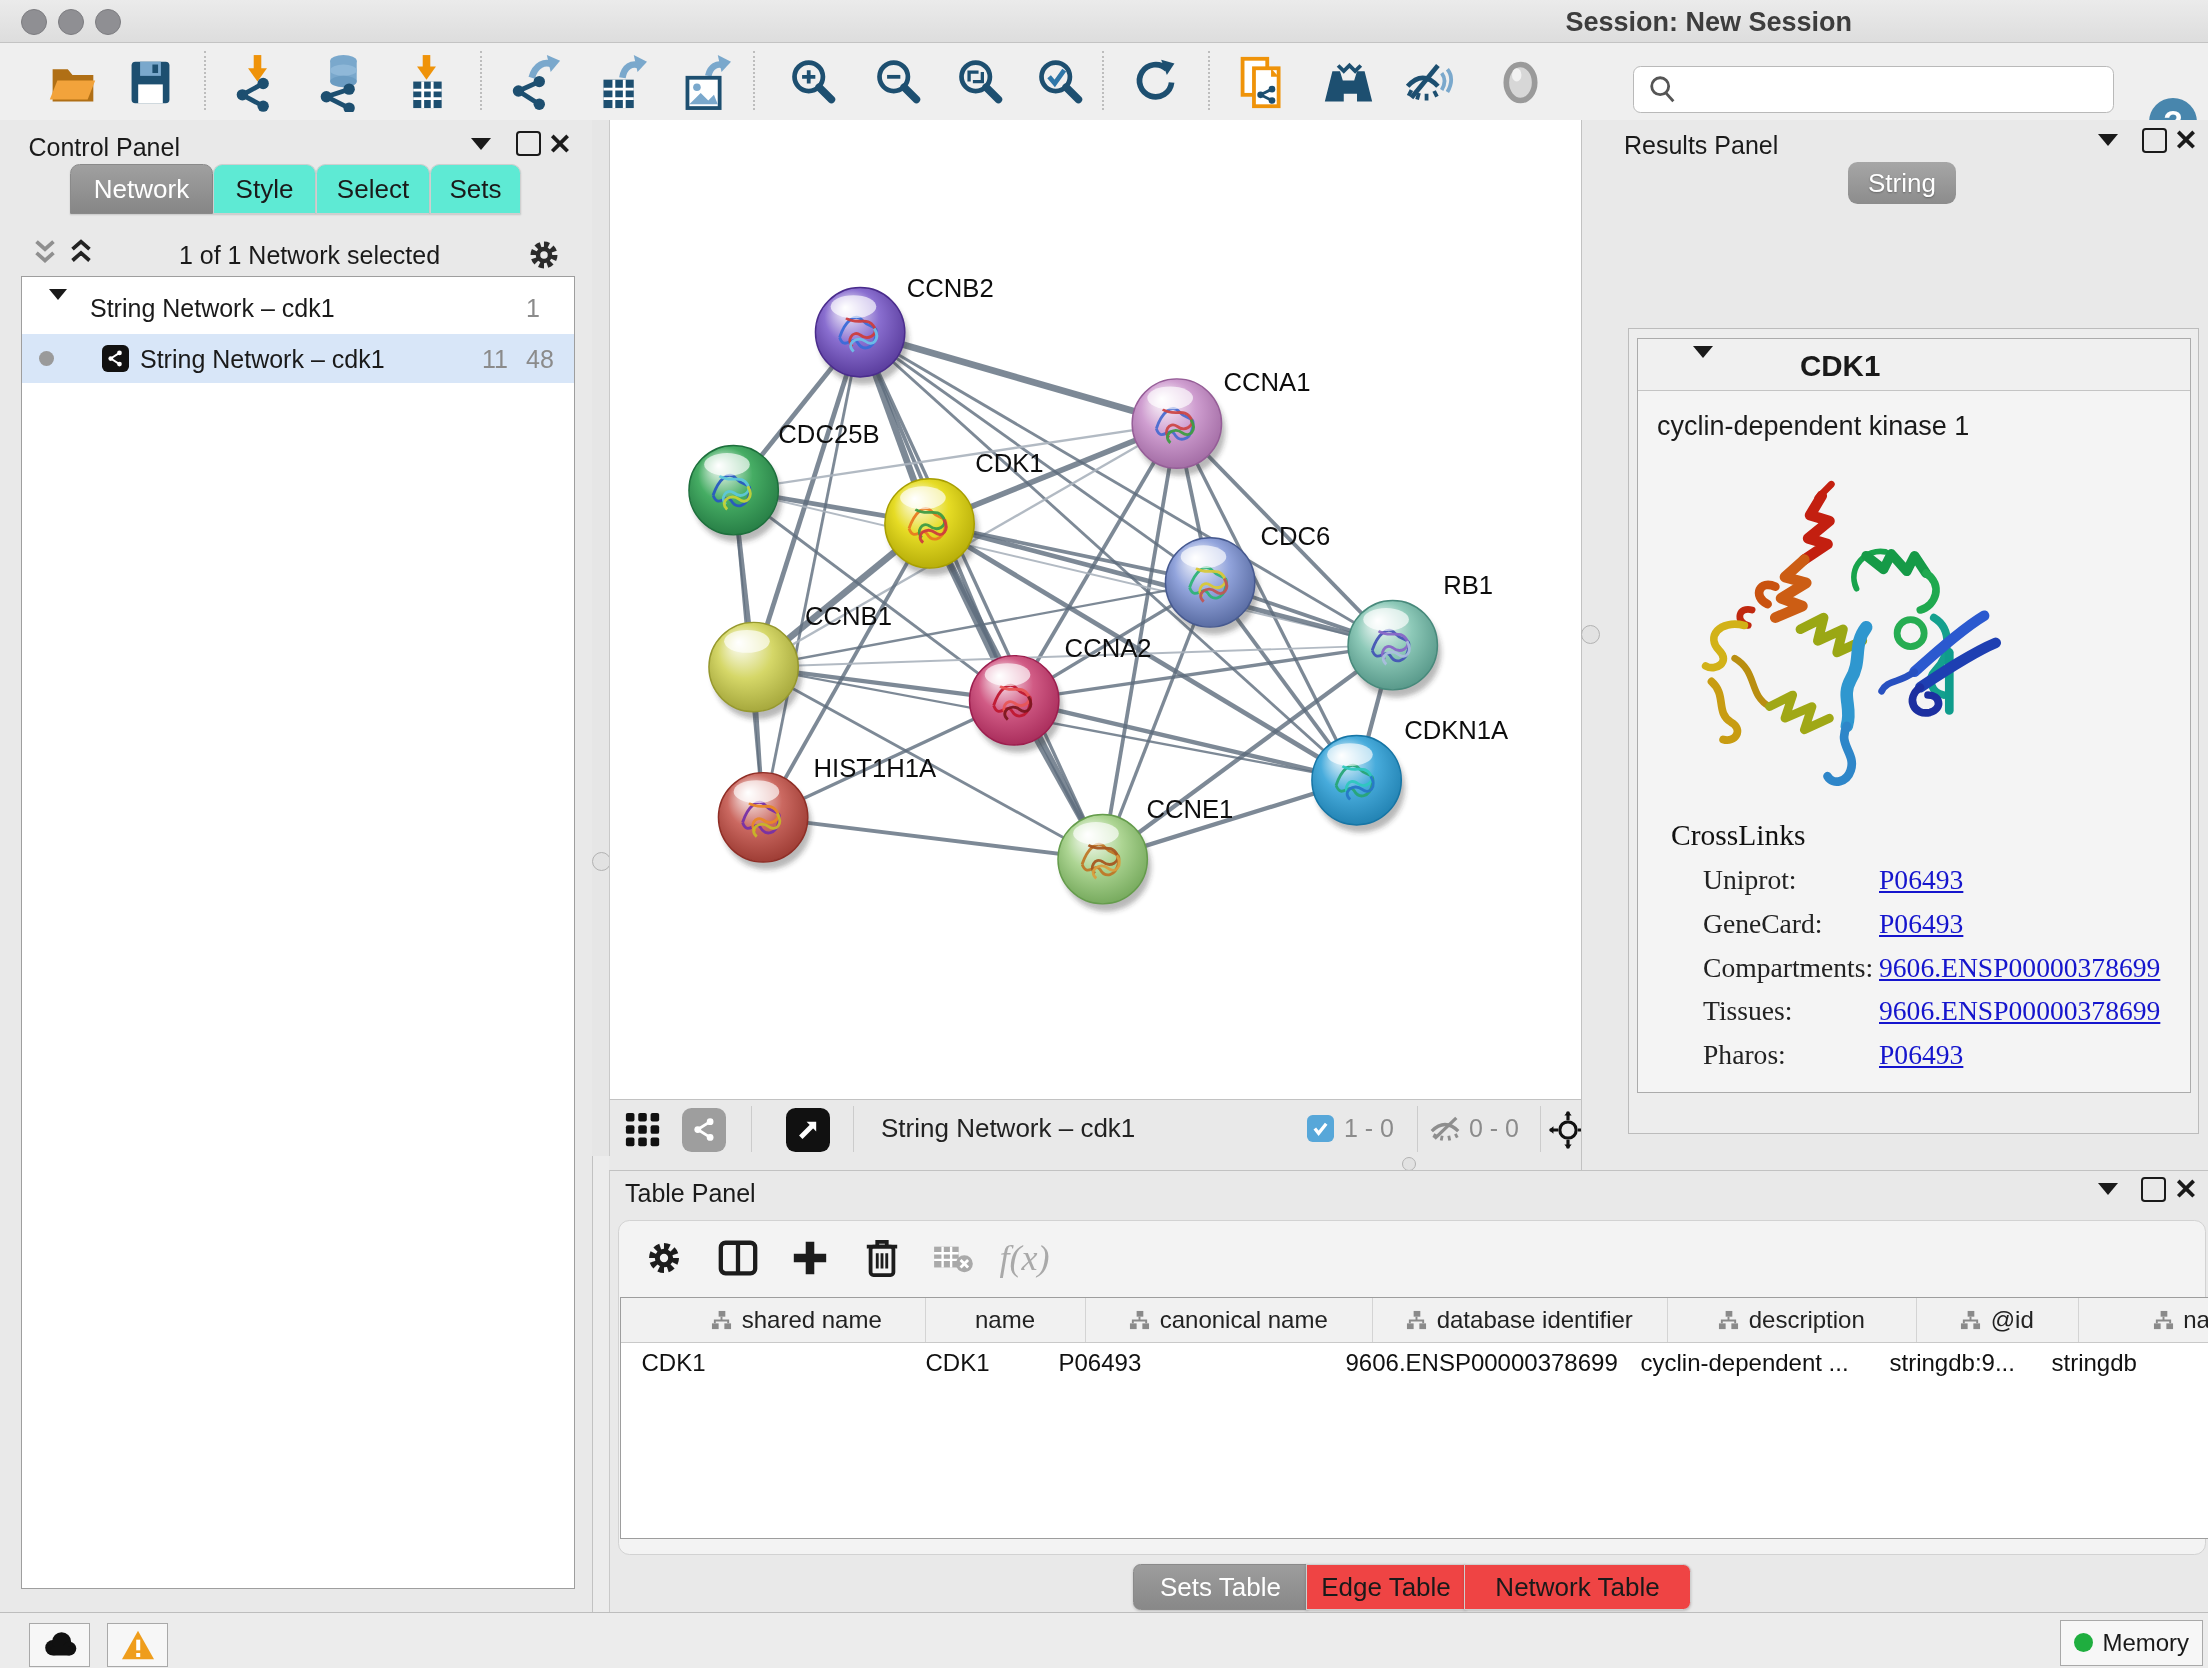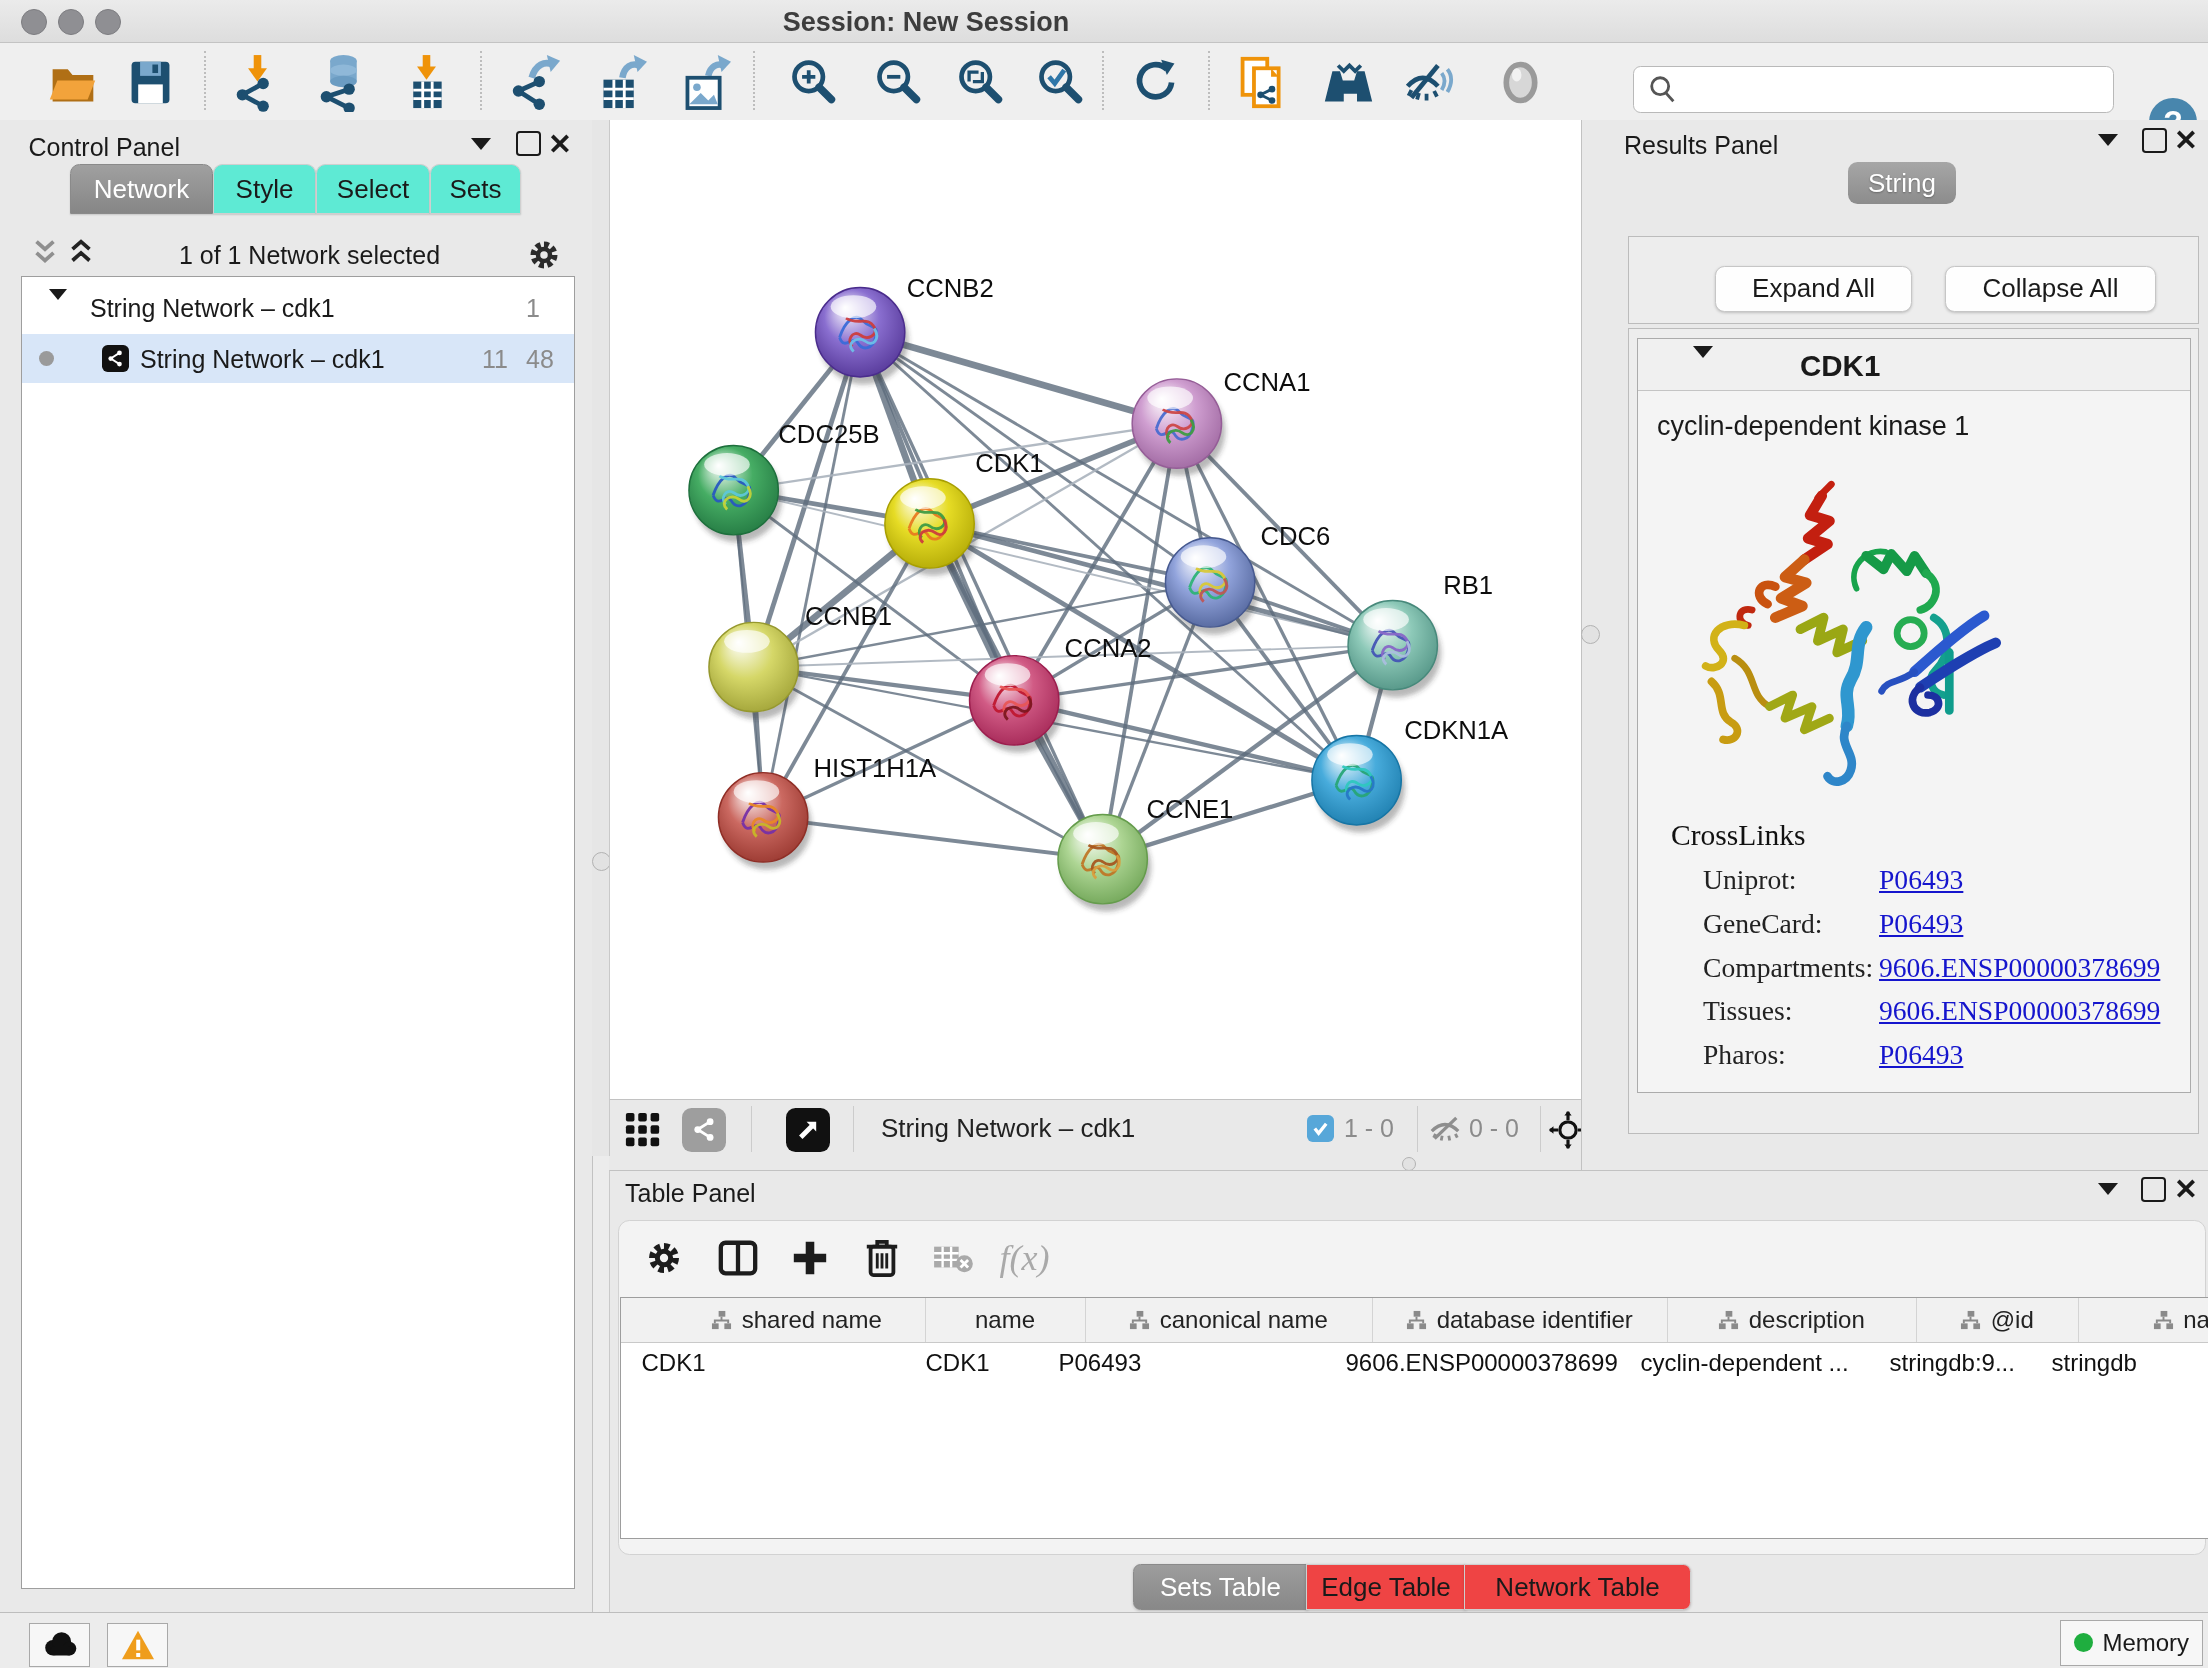--- a/index.html
+++ b/index.html
@@ -4,21 +4,21 @@
 <style>
   html,body{margin:0;padding:0;background:#d0d0d0;}
   .app{position:relative;width:2208px;height:1668px;background:#ececec;overflow:hidden;
        font-family:"Liberation Sans", sans-serif;color:#1a1a1a;}
   .abs{position:absolute;}
   
   .titlebar{position:absolute;left:0;top:0;width:2208px;height:42px;
     background:linear-gradient(#ebebeb,#dddddd);border-bottom:1px solid #c3c3c3;}
   .tl{position:absolute;top:8.6px;width:24px;height:24px;border-radius:50%;
     background:#8f8f93;border:1px solid #7c7c80;}
-  .win-title{position:absolute;top:6.7px;left:0;width:1852px;text-align:center;
+  .win-title{position:absolute;top:6.7px;left:0;width:1852px;text-align:right;
     font-size:27px;font-weight:bold;color:#3d3d3d;}
   
   .toolbar{position:absolute;left:0;top:43px;width:2208px;height:77px;background:#efefef;
     border-bottom:1.9px solid #b9b9b9;}
   .tbtn{position:absolute;top:9.5px;width:67px;height:59px;display:flex;align-items:center;
     justify-content:center;cursor:default;}
   .tsep{position:absolute;top:7.6px;height:59px;border-left:2.9px dotted #bdbdbd;}
   .searchbox{position:absolute;left:1633px;top:23px;width:479px;height:45px;background:#fff;
     border:1.9px solid #b9b9b9;border-radius:7.6px;display:flex;align-items:center;}
   .searchbox input{border:none;outline:none;font-size:24px;flex:1;height:36px;
@@ -625,28 +625,20 @@
   <div class="pbtn" style="left:2138px;top:126px">
       <span class="float-sq"></span>
     </div>
   <div class="pbtn" style="left:2170px;top:126px">
       <span class="close-x">✕</span>
     </div>
   <div class="rp-tab">
     <span>String</span>
     </div>
 
-  <div class="rp-box1">
-    <div class="rp-btn" style="left:86px;width:195px">
-      <span>Expand All</span>
-      </div>
-    <div class="rp-btn" style="left:316px;width:209px">
-      <span>Collapse All</span>
-      </div>
-  </div>
 
   <div class="rp-main"></div>
   <div class="rp-card">
     <div class="rp-card-head">
       <span class="abs" style="left:55px;top:19px"><span class="tri-down"></span></span>
       <span class="abs" style="left:162px;top:9.5px;font-size:29.5px;font-weight:bold">CDK1</span>
     </div>
     <div class="abs" style="left:19px;top:72px;font-size:27px">cyclin-dependent kinase 1</div>
 
     <svg class="abs" style="left:38px;top:124px" width="361" height="348" viewBox="0 0 372 360">

